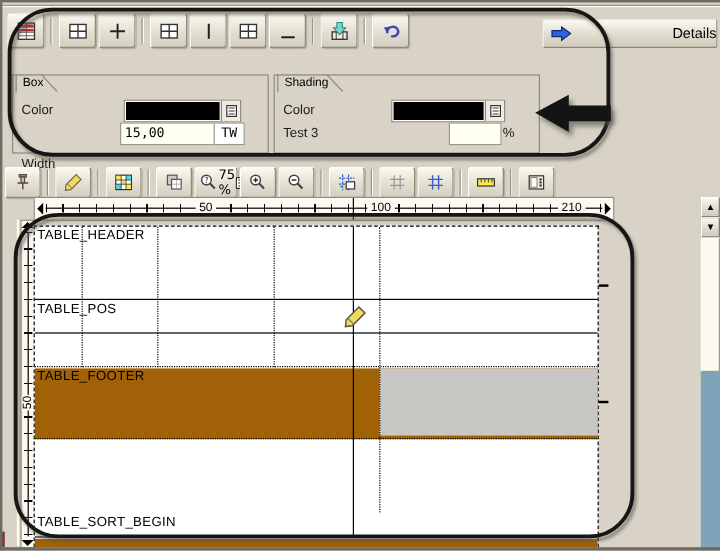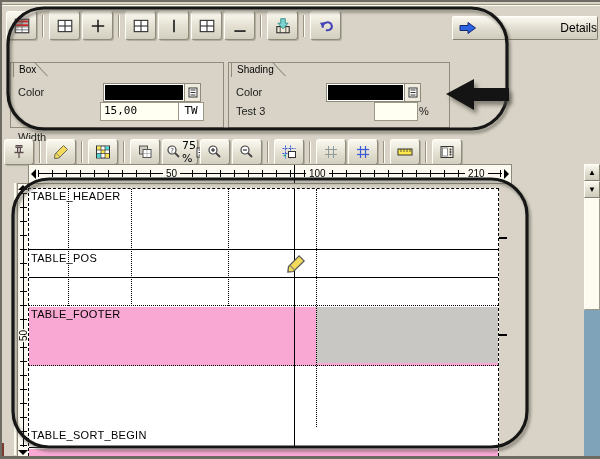--- a/index.html
+++ b/index.html
@@ -60,21 +60,21 @@
   .vr-num{position:absolute;left:-1px;top:146px;background:#fcfaf0;font-size:10px;transform:rotate(-90deg);padding:0 1px;}
   .arrow-u{position:absolute;left:0px;top:1px;width:0;height:0;border:5px solid transparent;border-bottom-color:#000;border-top-width:0;}
   .arrow-d{position:absolute;left:0px;bottom:1px;width:0;height:0;border:5px solid transparent;border-top-color:#000;border-bottom-width:0;}
   .leftstrip{position:absolute;left:14px;top:183px;width:2px;height:272px;background:#fdfaee;}
 
   
   .dtable{position:absolute;left:28px;top:188px;width:469px;height:267px;background:#fff;
           border-top:1px dashed #000;border-left:1px dashed #000;border-right:1px dashed #000;}
   .trow{position:absolute;left:0;width:100%;box-sizing:border-box;}
   .trow .rlabel{position:absolute;left:2px;top:1px;font-size:11px;letter-spacing:.3px;color:#000;}
-  .shade{background:#f9a8d4;}
+  .shade{background:#a16207;}
   .darkrect{position:absolute;left:287px;right:0;top:0;bottom:2px;background:#c8c7c3;}
   .vsolid{position:absolute;left:265px;top:0;width:1px;height:259px;background:#000;}
   .vdot{position:absolute;top:0;width:0;border-left:1px dotted #000;}
   .handle{position:absolute;width:8px;height:2px;background:#000;}
 
   
   .vscroll{position:absolute;left:584px;top:164px;width:16px;height:295px;background:#7fa3b8;}
   .sbtn{position:absolute;left:0;width:16px;height:17px;display:flex;align-items:center;justify-content:center;
         background:linear-gradient(180deg,#fbf9f0,#ddd9cb 60%,#cfcbbd);
         border:1px solid;border-color:#fffef7 #84816f #84816f #fffef7;font-size:8px;box-sizing:border-box;}

